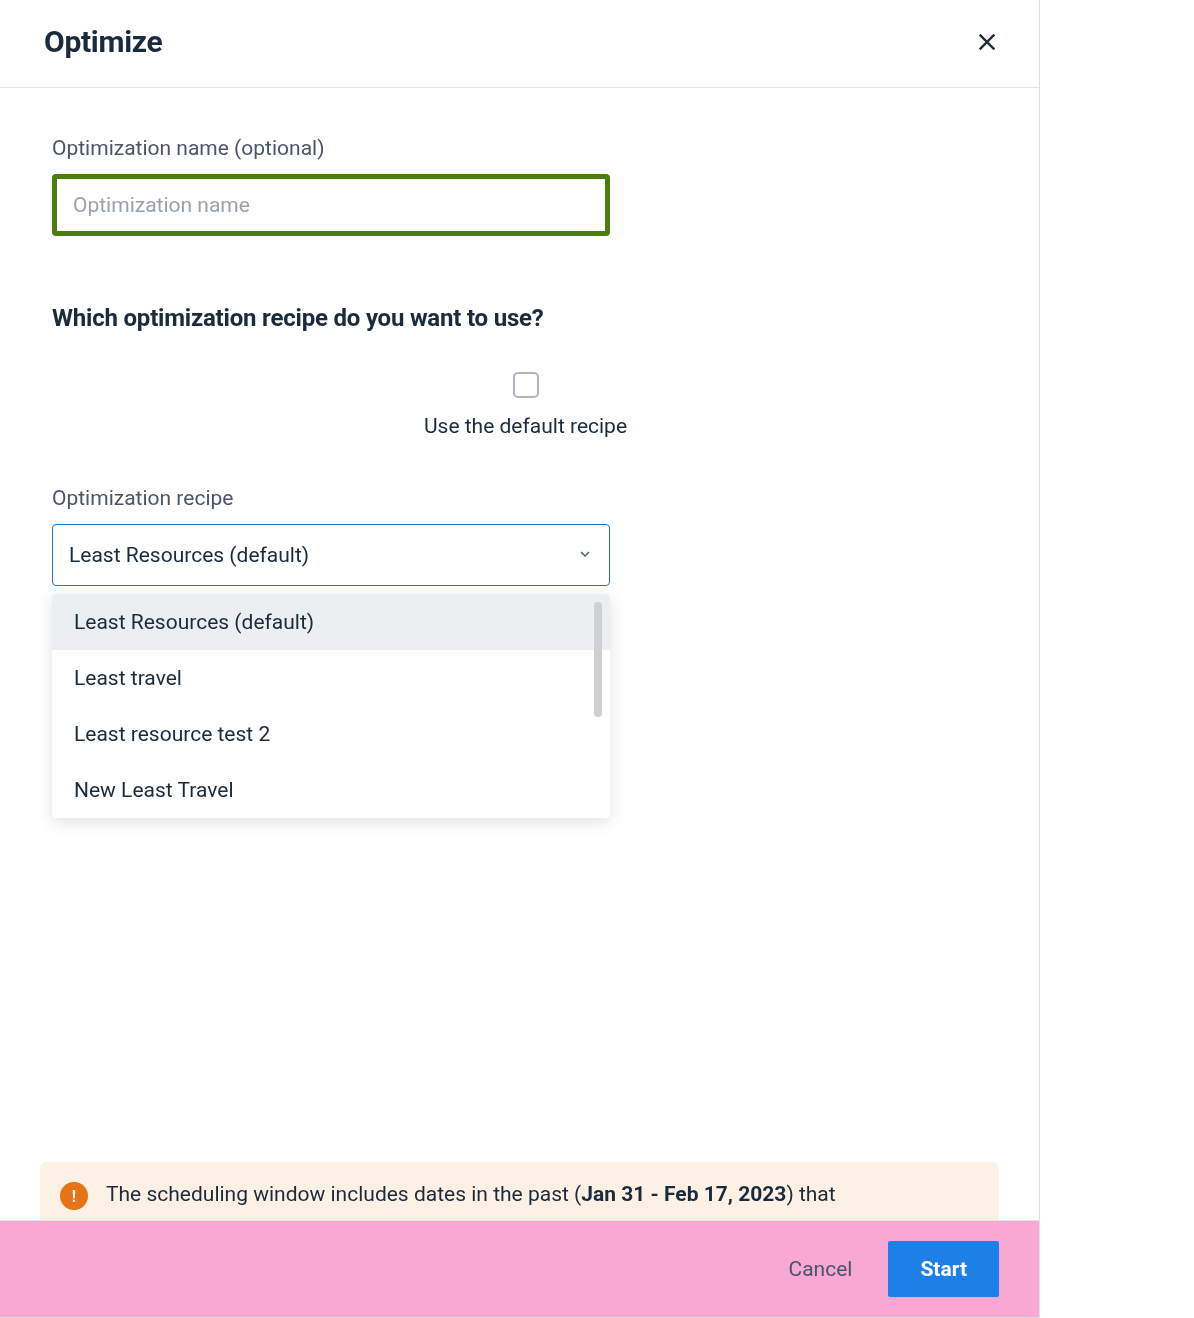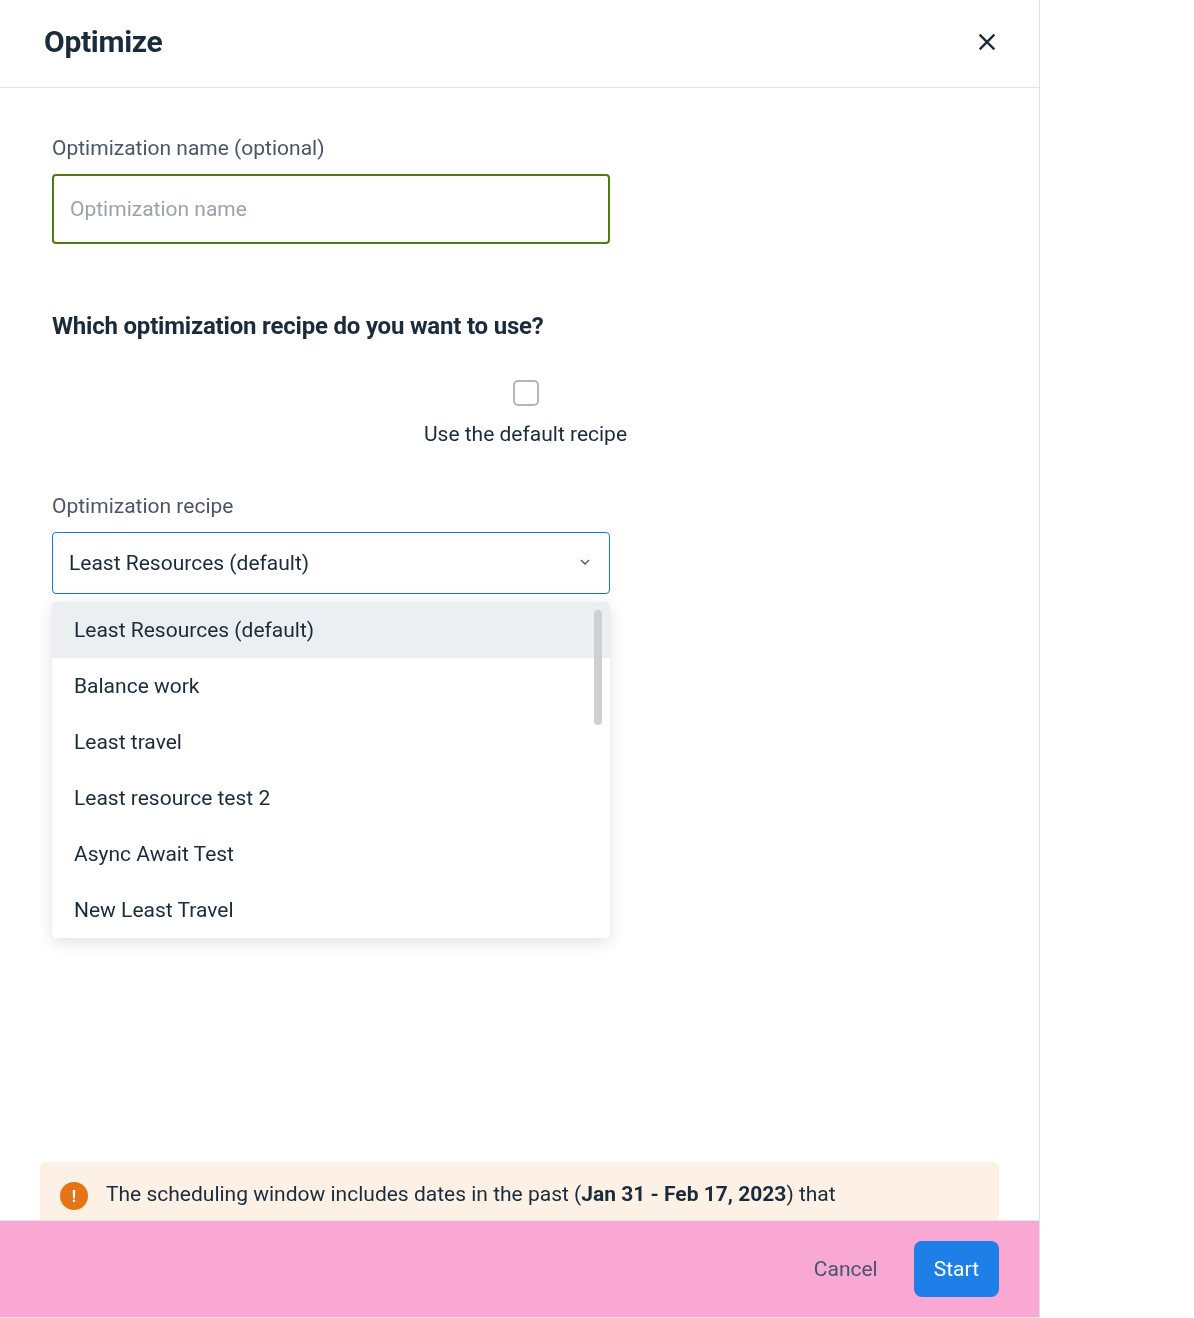--- a/index.html
+++ b/index.html
@@ -61,22 +61,22 @@
       overflow: hidden;
     }
     .field-label {
       font-size: 21px;
       color: #4a5568;
       margin-bottom: 14px;
       font-weight: 400;
     }
     .text-input {
       width: 558px;
-      height: 70px;
-      border: 2px solid #4d7c0f;
+      height: 62px;
+      border: 5px solid #4d7c0f;
       border-radius: 4px;
       padding: 0 16px;
       font-size: 21px;
       color: #1a2b3c;
       font-family: inherit;
     }
     .text-input::placeholder {
       color: #9aa3ad;
     }
     .section-heading {
@@ -218,25 +218,25 @@
       border: none;
       cursor: pointer;
       font-family: inherit;
       padding: 12px 8px;
     }
     .btn-primary {
       font-size: 21px;
       color: #fff;
       background: #1f7fe8;
       border: none;
-      border-radius: 8px;
-      padding: 16px 20px;
+      border-radius: 2px;
+      padding: 16px 32px;
       cursor: pointer;
       font-family: inherit;
-      font-weight: 400;
+      font-weight: 700;
     }
   </style>
 </head>
 <body>
 
 <div class="modal">
 
   <div class="modal-header">
     <h1 class="modal-title">Optimize</h1>
     <div class="close-icon">
@@ -266,24 +266,22 @@
         <span class="chevron-icon">
           <svg viewBox="0 0 24 24">
               <path d="M6 9 L12 15 L18 9"></path>
             </svg>
         </span>
       </div>
 
       <div class="dropdown-panel">
         <div class="dropdown-inner">
           <div class="dropdown-item highlighted">Least Resources (default)</div>
-          <div class="dropdown-item">Balance work</div>
           <div class="dropdown-item">Least travel</div>
           <div class="dropdown-item">Least resource test 2</div>
-          <div class="dropdown-item">Async Await Test</div>
           <div class="dropdown-item">New Least Travel</div>
           <div class="scrollbar-track"></div>
         </div>
       </div>
     </div>
 
     <div class="warning-banner">
       <div class="warning-icon">!</div>
       <div class="warning-text">
         <span>The scheduling window includes dates in the past (</span><span class="bold">Jan 31 - Feb 17, 2023</span><span>) that</span>

